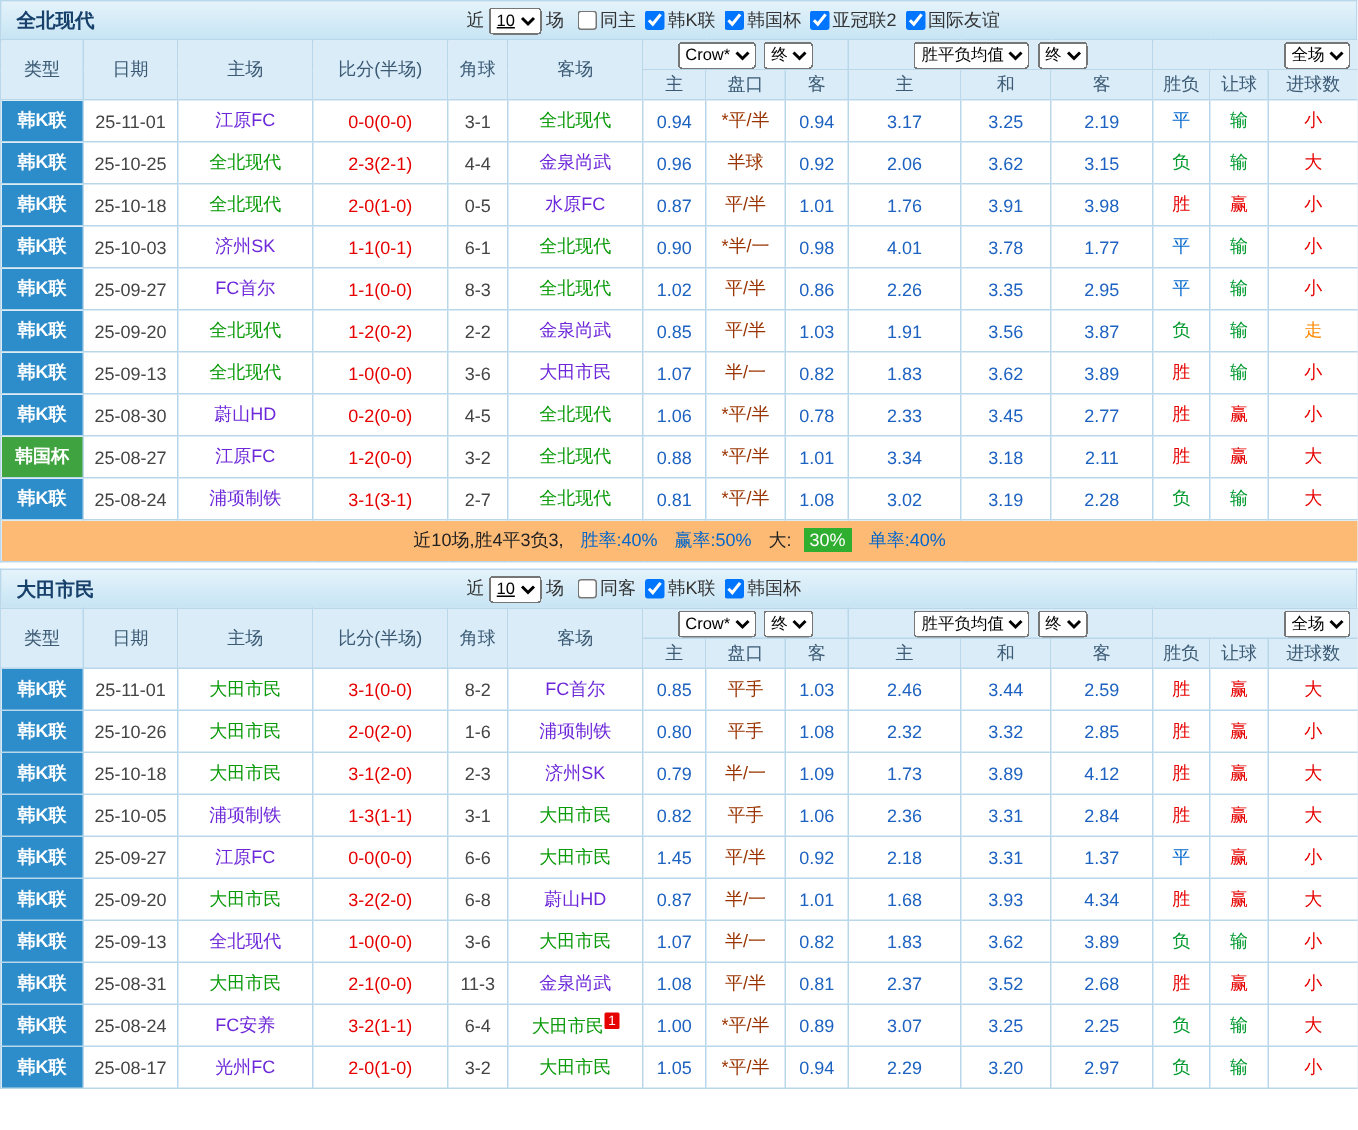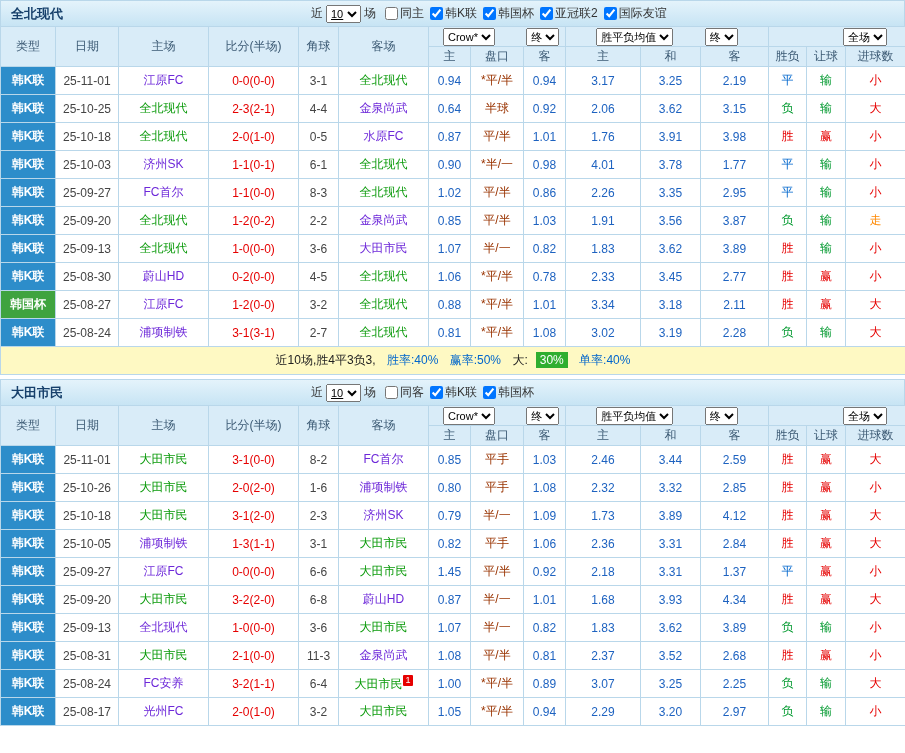--- a/index.html
+++ b/index.html
@@ -25,40 +25,40 @@
   .filters{display:flex;align-items:center;gap:3px;margin-left:150px;color:#333;}
   .filters select{font-size:11px;height:18px;text-decoration:underline;}
   .cb{display:inline-flex;align-items:center;margin-left:6px;cursor:pointer;}
   .cb input{margin:0 2px 0 0;width:13px;height:13px;}
   .cb-wrap{display:inline-flex;}
 
   
   table{border-collapse:collapse;table-layout:fixed;width:905px;}
   th,td{border:1px solid #b9d7ea;text-align:center;padding:0;white-space:nowrap;overflow:hidden;}
   thead th{background:#d9ecf8;color:#3c5a74;font-weight:normal;height:20px;font-size:12px;}
-  th.th-selects select{font-size:11px;height:18px;margin:0 14px;}
+  th.th-selects select{font-size:11px;height:18px;margin:0 1px;}
   th.th-scope{text-align:right;padding-right:4px;}
   tbody td{height:28px;background:#fff;}
   td.lt-k{background:#2d8dca;color:#fff;font-weight:bold;}
   td.lt-cup{background:#3fa33f;color:#fff;font-weight:bold;}
   td.c-date{color:#444;}
   td.team-opp{color:#6d28d9;}
   td.team-focal{color:#0a9a0a;}
   td.c-score{color:#e60000;}
   td.c-corner{color:#444;text-align:center;}
   td.c-odds{color:#1d62c0;}
   td.c-hcap{color:#993300;}
   td.v-red{color:#e60000;}
   td.v-blue{color:#0066cc;}
   td.v-green{color:#00992e;}
   td.v-orange{color:#ff8800;}
   .red-card{display:inline-block;background:#e60000;color:#fff;font-size:9px;line-height:11px;
             padding:0 2px;margin-left:1px;border-radius:1px;vertical-align:super;}
 
-  tfoot td.summary{height:28px;background:#fef9c3;color:#222;font-size:12px;}
+  tfoot td.summary{height:28px;background:#fdba74;color:#222;font-size:12px;}
   .summary span{margin:0 4px;}
   .s-blue{color:#0066cc;}
   .s-big{background:#2fae2f;color:#fff;padding:1px 4px;margin-left:1px;}
 </style>
 </head>
 <body>
 
 <div>
 
 
@@ -163,21 +163,21 @@
             <td class="v-green">输</td>
             <td class="v-red">小</td>
           </tr>
           <tr>
             <td class="lt-k">韩K联</td>
             <td class="c-date">25-10-25</td>
             <td class="team-focal">全北现代</td>
             <td class="c-score">2-3(2-1)</td>
             <td class="c-corner">4-4</td>
             <td class="team-opp">金泉尚武</td>
-            <td class="c-odds">0.64</td>
+            <td class="c-odds">0.96</td>
             <td class="c-hcap">半球</td>
             <td class="c-odds">0.92</td>
             <td class="c-odds">2.06</td>
             <td class="c-odds">3.62</td>
             <td class="c-odds">3.15</td>
             <td class="v-green">负</td>
             <td class="v-green">输</td>
             <td class="v-red">大</td>
           </tr>
           <tr>

